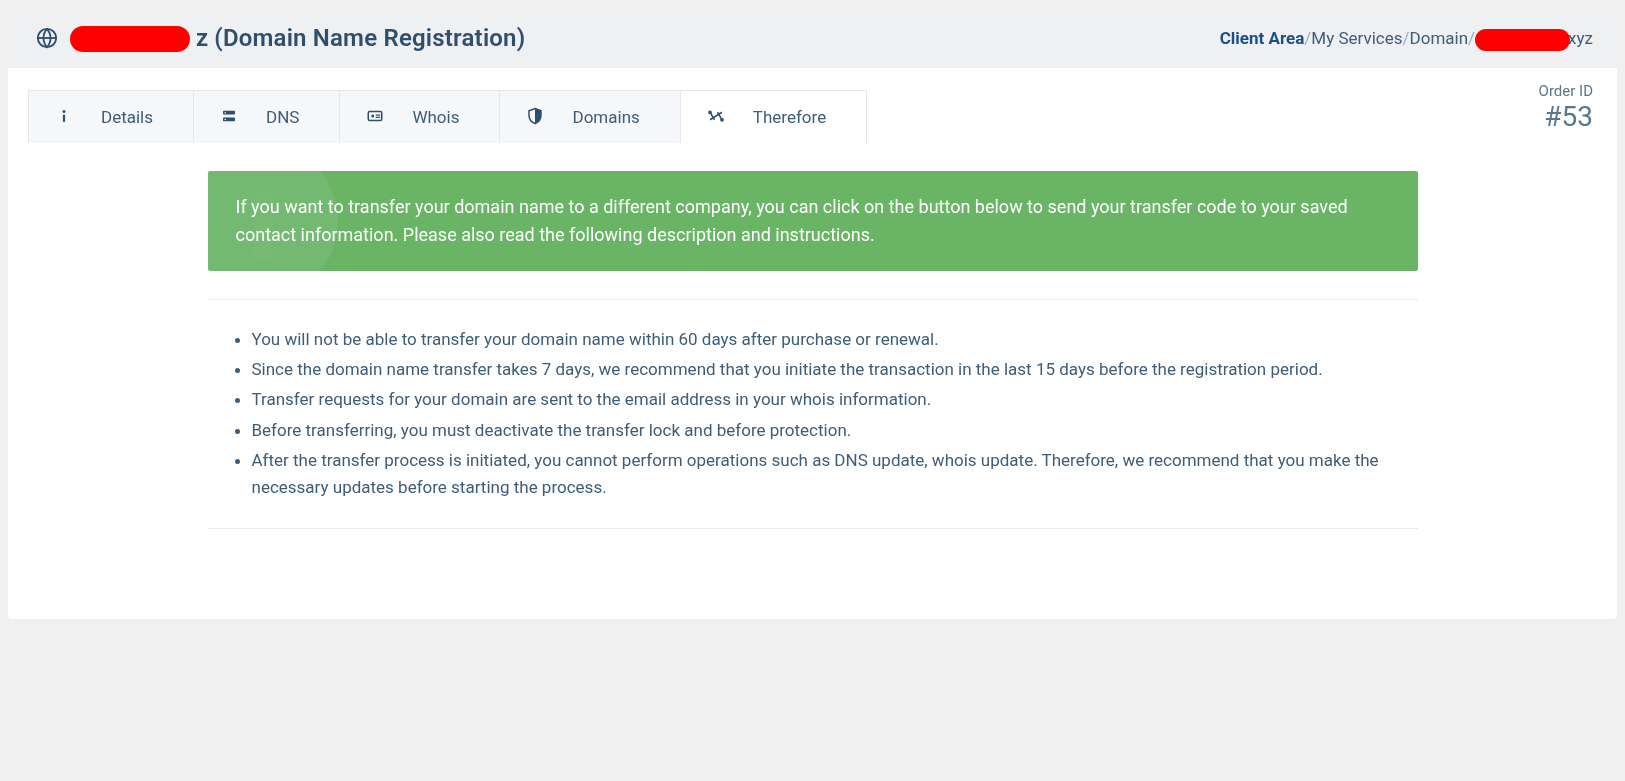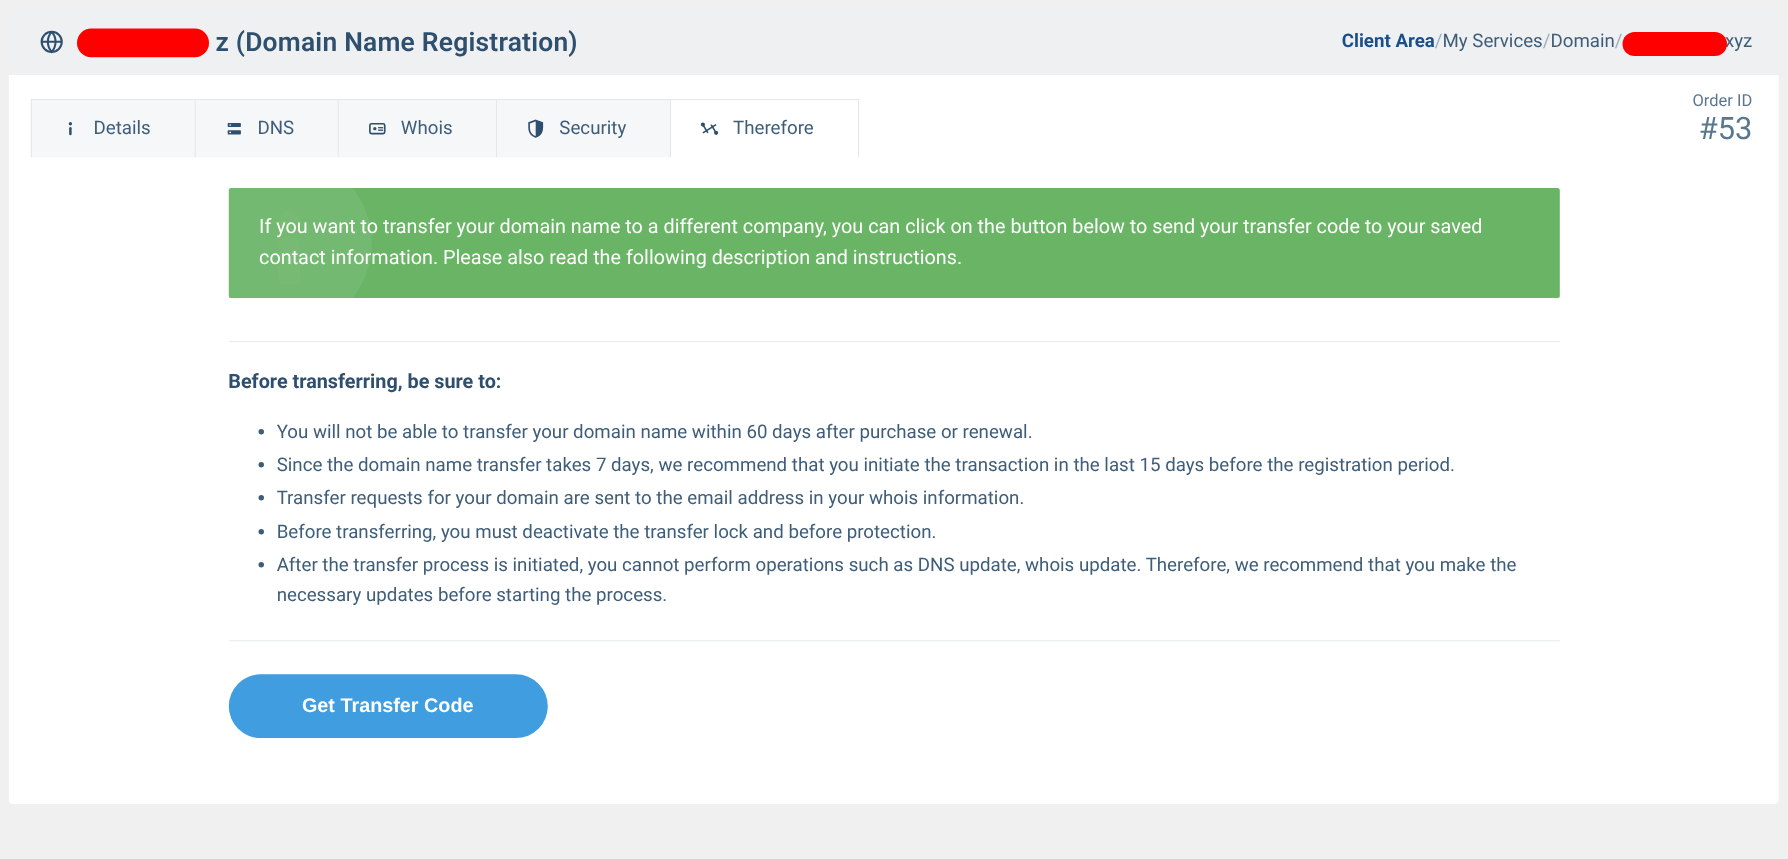--- a/index.html
+++ b/index.html
@@ -14,31 +14,31 @@
     .domain-suffix{color:#2f4f6e}
     .domain-paren{color:#2f4f6e;margin-left:0}
     .breadcrumb{display:flex;align-items:center;font-size:17px;color:#6b8299}
     .breadcrumb a{color:#3e5d79;text-decoration:none}
     .breadcrumb .active{color:#1a4f8a;font-weight:700}
     .breadcrumb .sep{color:#9db0c0}
     .bc-mask{display:inline-block;width:95px;height:22px;background:#ff0000;border-radius:12px;position:relative;top:2px;margin-right:-2px}
     .bc-tail{color:#3e5d79}
     .subheader{display:flex;justify-content:space-between;align-items:flex-start}
     .tabs{display:flex;margin-top:22px;margin-left:20px}
-    .tab{display:flex;align-items:center;gap:12px;padding:16px 40px 16px 26px;border:1px solid #e4e7eb;border-bottom:none;background:#f6f7f8;color:#3e5d79;font-size:17px;cursor:pointer}
+    .tab{display:flex;gap:28px;padding:16px 40px 16px 26px;border:1px solid #e4e7eb;border-bottom:none;background:#f6f7f8;color:#3e5d79;font-size:17px;cursor:pointer}
     .tab+.tab{border-left:none}
     .tab.active{background:#fff;border-top:1px solid #e4e7eb;position:relative}
     .tab .ico{width:18px;height:18px;color:#2f4f6e;display:inline-flex;align-items:center;justify-content:center}
     .tab .ico svg{width:18px;height:18px}
     .order-meta{padding:14px 24px 0 0;text-align:right;color:#5a7790}
     .order-label{font-size:15px}
     .order-number{font-size:28px;line-height:1.1;margin-top:2px;color:#5a7790}
     .content{padding:28px 0 60px 0}
     .inner{max-width:1230px;margin:0 auto;padding:0 10px}
-    .alert{position:relative;background:#69b465;color:#fff;border-radius:2px;padding:22px 26px 22px 28px;font-size:18px;line-height:1.55;overflow:hidden;margin-bottom:39px}
+    .alert{position:relative;background:#69b465;color:#fff;border-radius:2px;padding:22px 26px 22px 28px;font-size:18px;line-height:1.55;overflow:hidden;margin-bottom:28px}
     .alert .bg-circle{position:absolute;left:-30px;top:-30px;width:160px;height:160px;border-radius:50%;background:rgba(255,255,255,.08)}
     .alert .bg-info{position:absolute;left:32px;top:18px;opacity:.25}
     .alert p{position:relative}
     hr.rule{border:none;border-top:1px solid #e7ecef;margin:0 0 26px 0}
     .section-title{font-size:18px;font-weight:700;color:#2f4f6e;margin-bottom:22px}
     ul.bullets{list-style:disc;padding-left:44px;color:#3e5d79;font-size:17px;line-height:1.55}
     ul.bullets li{margin-bottom:4px}
     hr.rule2{border:none;border-top:1px solid #e7ecef;margin:28px 0 30px 0}
     .btn-primary{display:inline-flex;align-items:center;justify-content:center;min-width:290px;height:58px;padding:0 44px;border:none;border-radius:30px;background:#3f9de0;color:#fff;font-size:18px;font-weight:700;cursor:pointer}
   </style>
@@ -111,21 +111,21 @@
           </span>
           <span>Whois</span>
         </div>
         <div class="tab">
           <span class="ico">
             <svg viewBox="0 0 24 24" fill="currentColor">
                 <path d="M12 2l8 3v6c0 5-3.4 9.3-8 11-4.6-1.7-8-6-8-11V5l8-3z" fill="none" stroke="currentColor" stroke-width="2"></path>
                 <path d="M12 2l8 3v6c0 5-3.4 9.3-8 11V2z"></path>
               </svg>
           </span>
-          <span>Security</span>
+          <span>Domains</span>
         </div>
         <div class="tab active">
           <span class="ico">
             <svg viewBox="0 0 24 24" fill="none" stroke="currentColor" stroke-width="2">
                 <path d="M4 7l6 10"></path>
                 <path d="M14 7l6 10"></path>
                 <path d="M4 17L20 7"></path>
                 <circle cx="4" cy="7" r="1.5" fill="currentColor"></circle>
                 <circle cx="20" cy="17" r="1.5" fill="currentColor"></circle>
               </svg>
@@ -149,31 +149,29 @@
             <svg width="46" height="70" viewBox="0 0 24 36" fill="#7fc07c">
                 <circle cx="12" cy="6" r="5"></circle>
                 <rect x="7" y="14" width="10" height="22" rx="3"></rect>
               </svg>
           </span>
           <p>If you want to transfer your domain name to a different company, you can click on the button below to send your transfer code to your saved contact information. Please also read the following description and instructions.</p>
         </div>
 
         <hr class="rule">
 
-        <div class="section-title">Before transferring, be sure to:</div>
 
         <ul class="bullets">
           <li>You will not be able to transfer your domain name within 60 days after purchase or renewal.</li>
           <li>Since the domain name transfer takes 7 days, we recommend that you initiate the transaction in the last 15 days before the registration period.</li>
           <li>Transfer requests for your domain are sent to the email address in your whois information.</li>
           <li>Before transferring, you must deactivate the transfer lock and before protection.</li>
           <li>After the transfer process is initiated, you cannot perform operations such as DNS update, whois update. Therefore, we recommend that you make the necessary updates before starting the process.</li>
         </ul>
 
         <hr class="rule2">
 
-        <button class="btn-primary">Get Transfer Code</button>
 
       </div>
     </div>
 
   </div>
 </div>
 
 </body></html>

